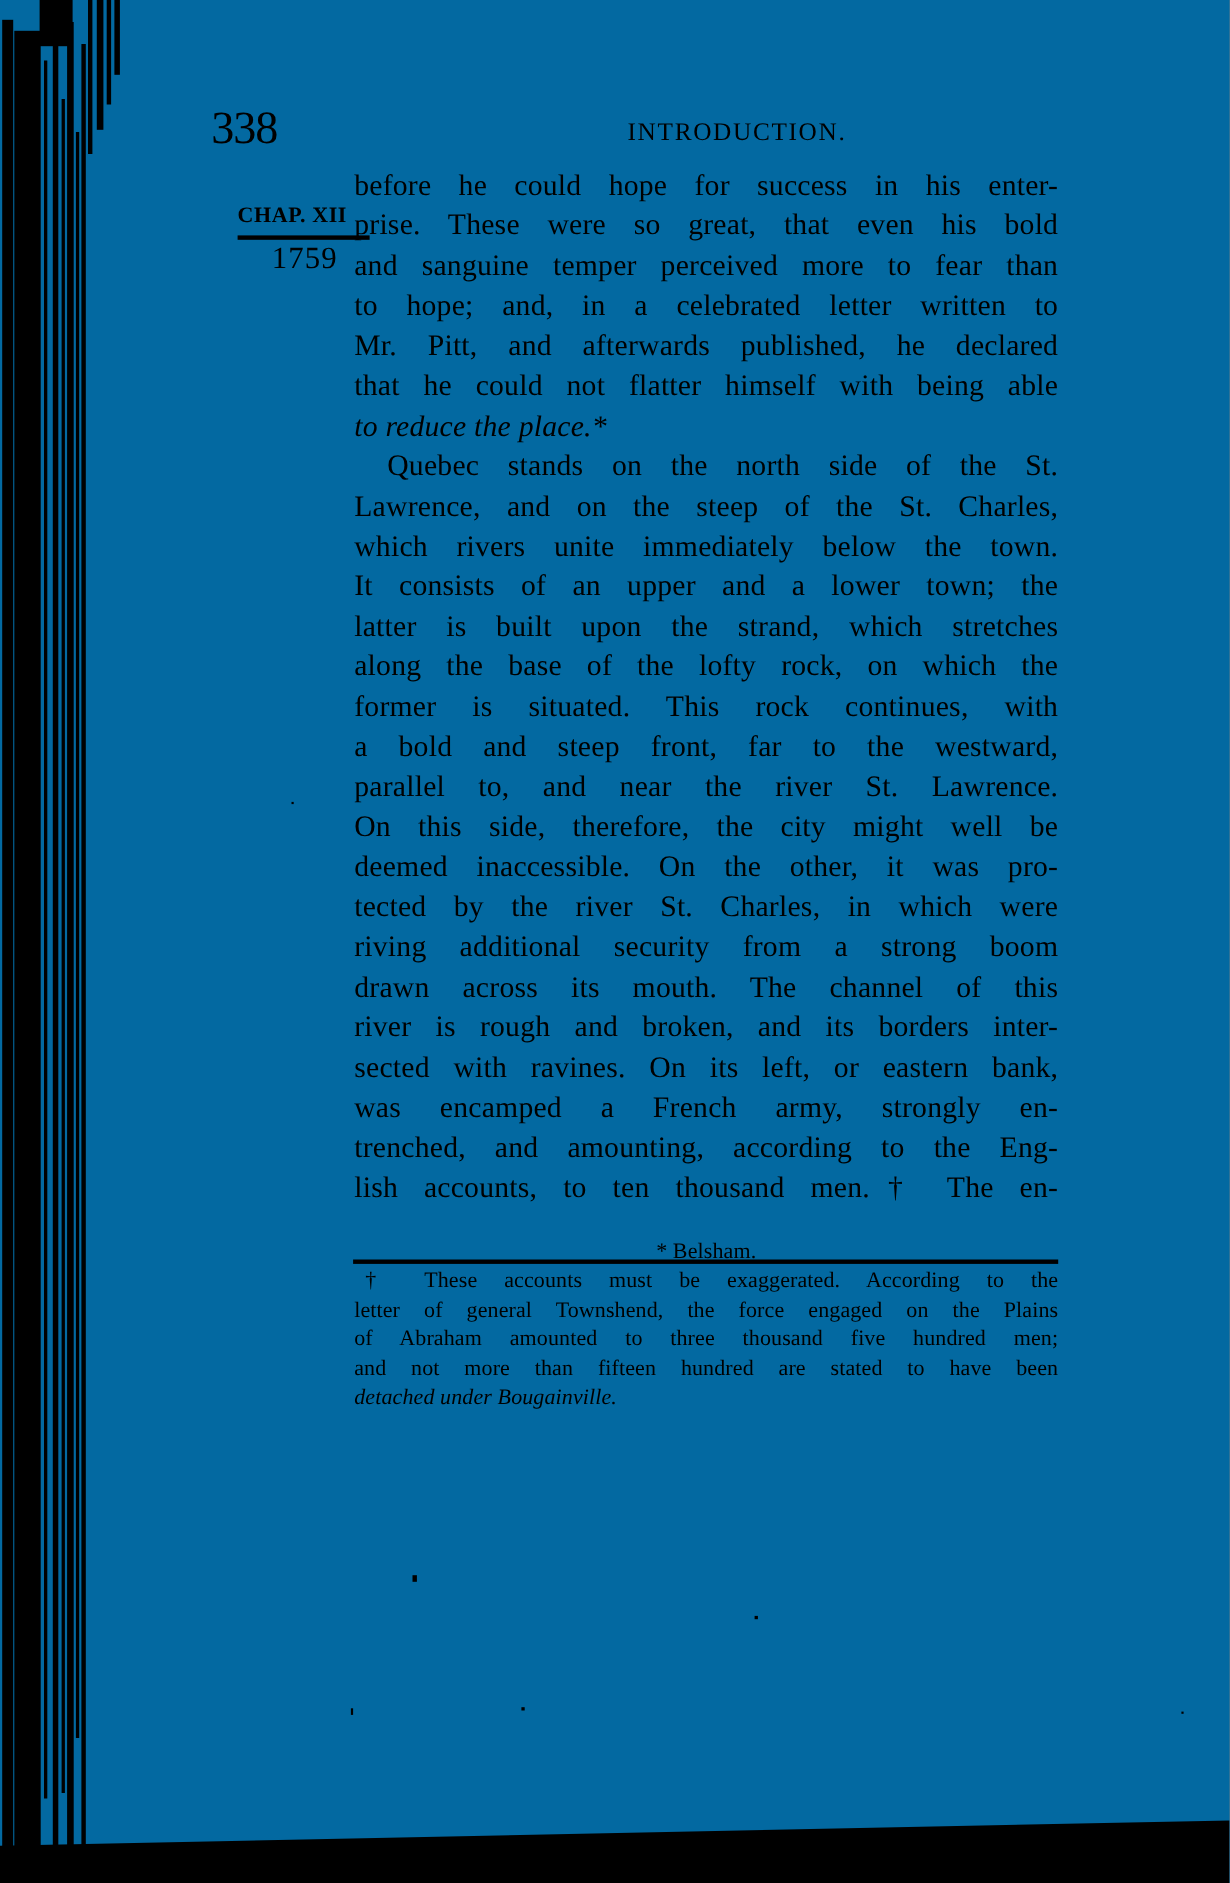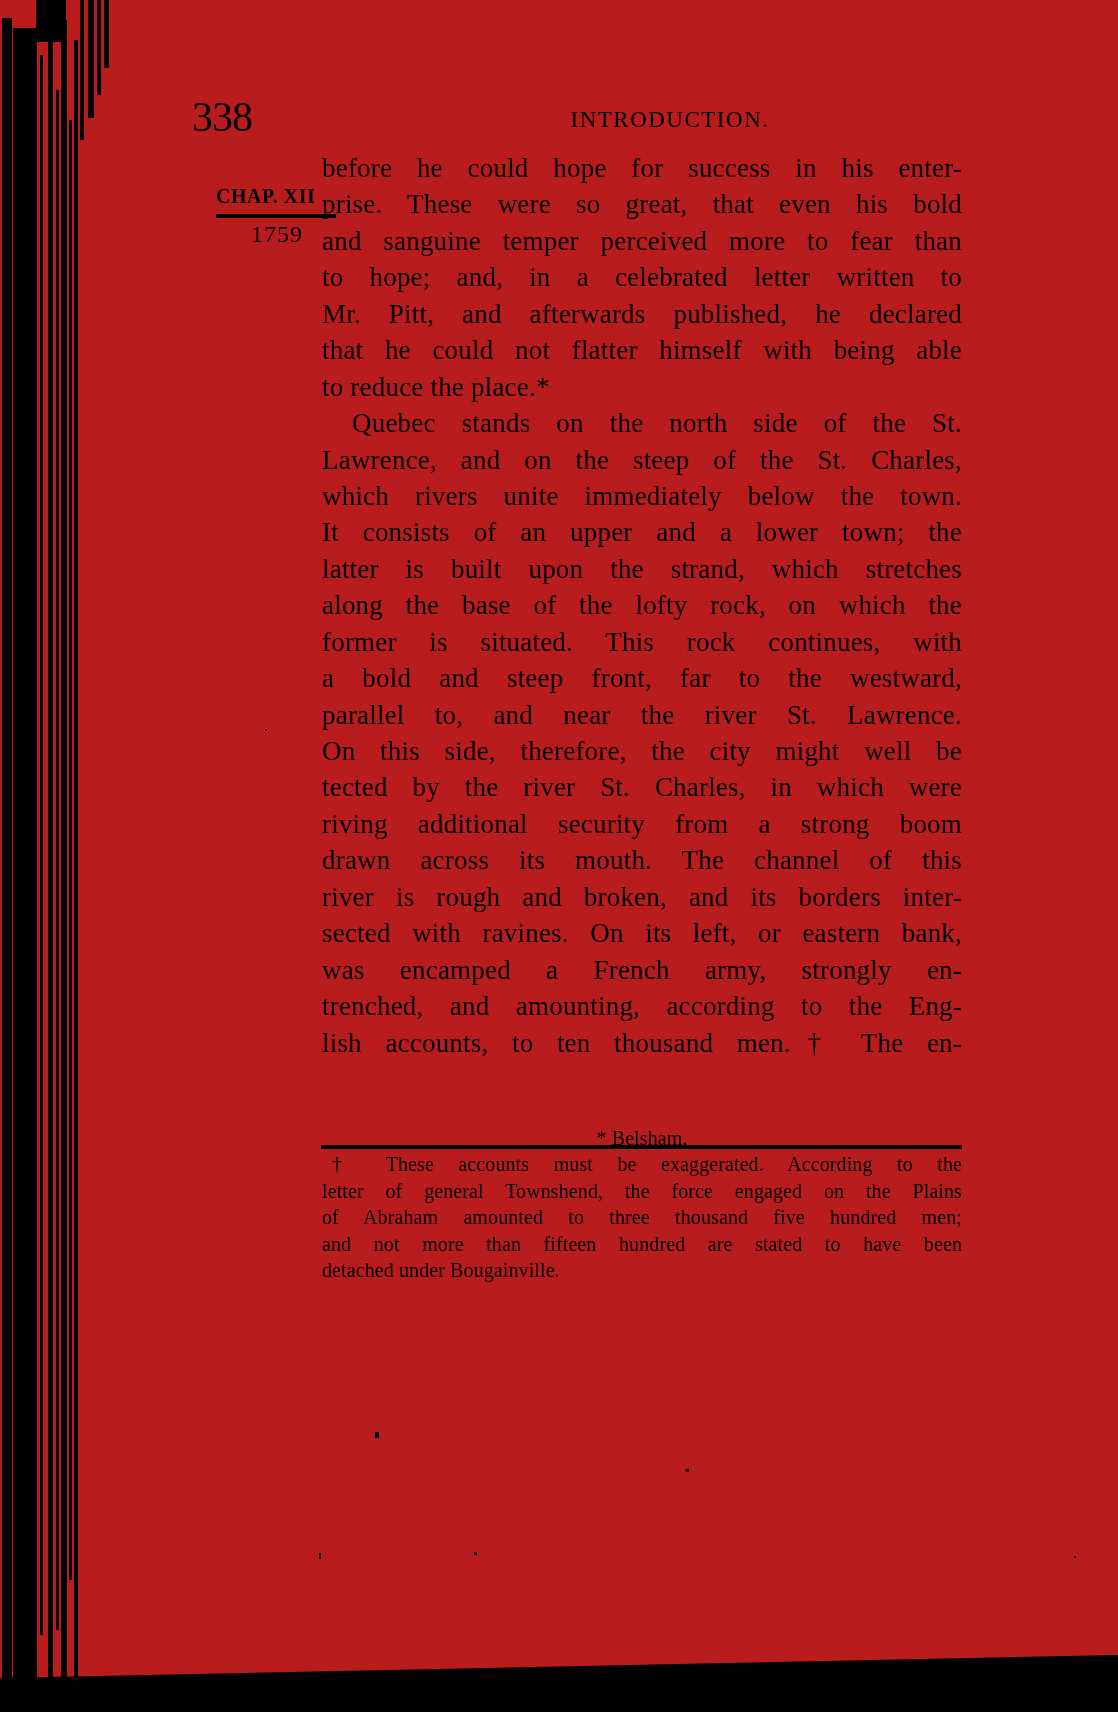--- a/index.html
+++ b/index.html
@@ -1,19 +1,19 @@
 <!DOCTYPE html>
 <html><head>
 <meta charset="utf-8">
 <style>
   html,body{margin:0;padding:0;background:#888;}
   .page{
     position:relative;
     width:1118px;height:1712px;
-    background:#b91c1c;
+    background:#0369a1;
     overflow:hidden;
     font-family:"Liberation Serif","DejaVu Serif",serif;
     color:#000;
   }
   
   .page-number{
     position:absolute;left:192px;top:96px;
     font-size:42px;letter-spacing:-1px;line-height:1;
   }
   .running-header{
@@ -24,35 +24,35 @@
     position:absolute;left:216px;top:170px;width:122px;text-align:center;
   }
   .margin-chapter{
     font-size:20px;font-weight:bold;letter-spacing:0.5px;line-height:1;
     white-space:nowrap;text-align:left;margin-top:16px;
   }
   .margin-rule{
     margin-top:8px;width:120px;height:4px;background:#000;
   }
   .margin-year{
-    margin-top:4px;font-size:24px;line-height:1;letter-spacing:1px;text-align:center;
+    margin-top:4px;font-size:28px;line-height:1;letter-spacing:1px;text-align:center;
   }
   
   .body-text{
     position:absolute;left:322px;top:150px;width:640px;
     font-size:27px;line-height:36.45px;
     letter-spacing:0.2px;
   }
   .tline{
     text-align:justify;
     text-align-last:justify;
     white-space:normal;
     height:36.45px;overflow:visible;
   }
-  .tline.flush{text-align-last:left;}
+  .tline.flush{text-align-last:left;font-style:italic;}
   .tline.indent{padding-left:30px;}
   
   .footnote-rule{
     position:absolute;left:321px;top:1145px;width:641px;height:4px;background:#000;
   }
   .footnotes{
     position:absolute;left:322px;top:1125px;width:640px;
     font-size:20px;line-height:26.4px;letter-spacing:0.1px;
   }
   .fn-caption{text-align:center;}
@@ -117,20 +117,21 @@
       <div class="tline indent">Quebec stands on the north side of the St.</div>
       <div class="tline">Lawrence, and on the steep of the St. Charles,</div>
       <div class="tline">which rivers unite immediately below the town.</div>
       <div class="tline">It consists of an upper and a lower town; the</div>
       <div class="tline">latter is built upon the strand, which stretches</div>
       <div class="tline">along the base of the lofty rock, on which the</div>
       <div class="tline">former is situated. This rock continues, with</div>
       <div class="tline">a bold and steep front, far to the westward,</div>
       <div class="tline">parallel to, and near the river St. Lawrence.</div>
       <div class="tline">On this side, therefore, the city might well be</div>
+      <div class="tline">deemed inaccessible. On the other, it was pro-</div>
       <div class="tline">tected by the river St. Charles, in which were</div>
       <div class="tline">riving additional security from a strong boom</div>
       <div class="tline">drawn across its mouth. The channel of this</div>
       <div class="tline">river is rough and broken, and its borders inter-</div>
       <div class="tline">sected with ravines. On its left, or eastern bank,</div>
       <div class="tline">was encamped a French army, strongly en-</div>
       <div class="tline">trenched, and amounting, according to the Eng-</div>
       <div class="tline">lish accounts, to ten thousand men.† The en-</div>
     </div>
 

